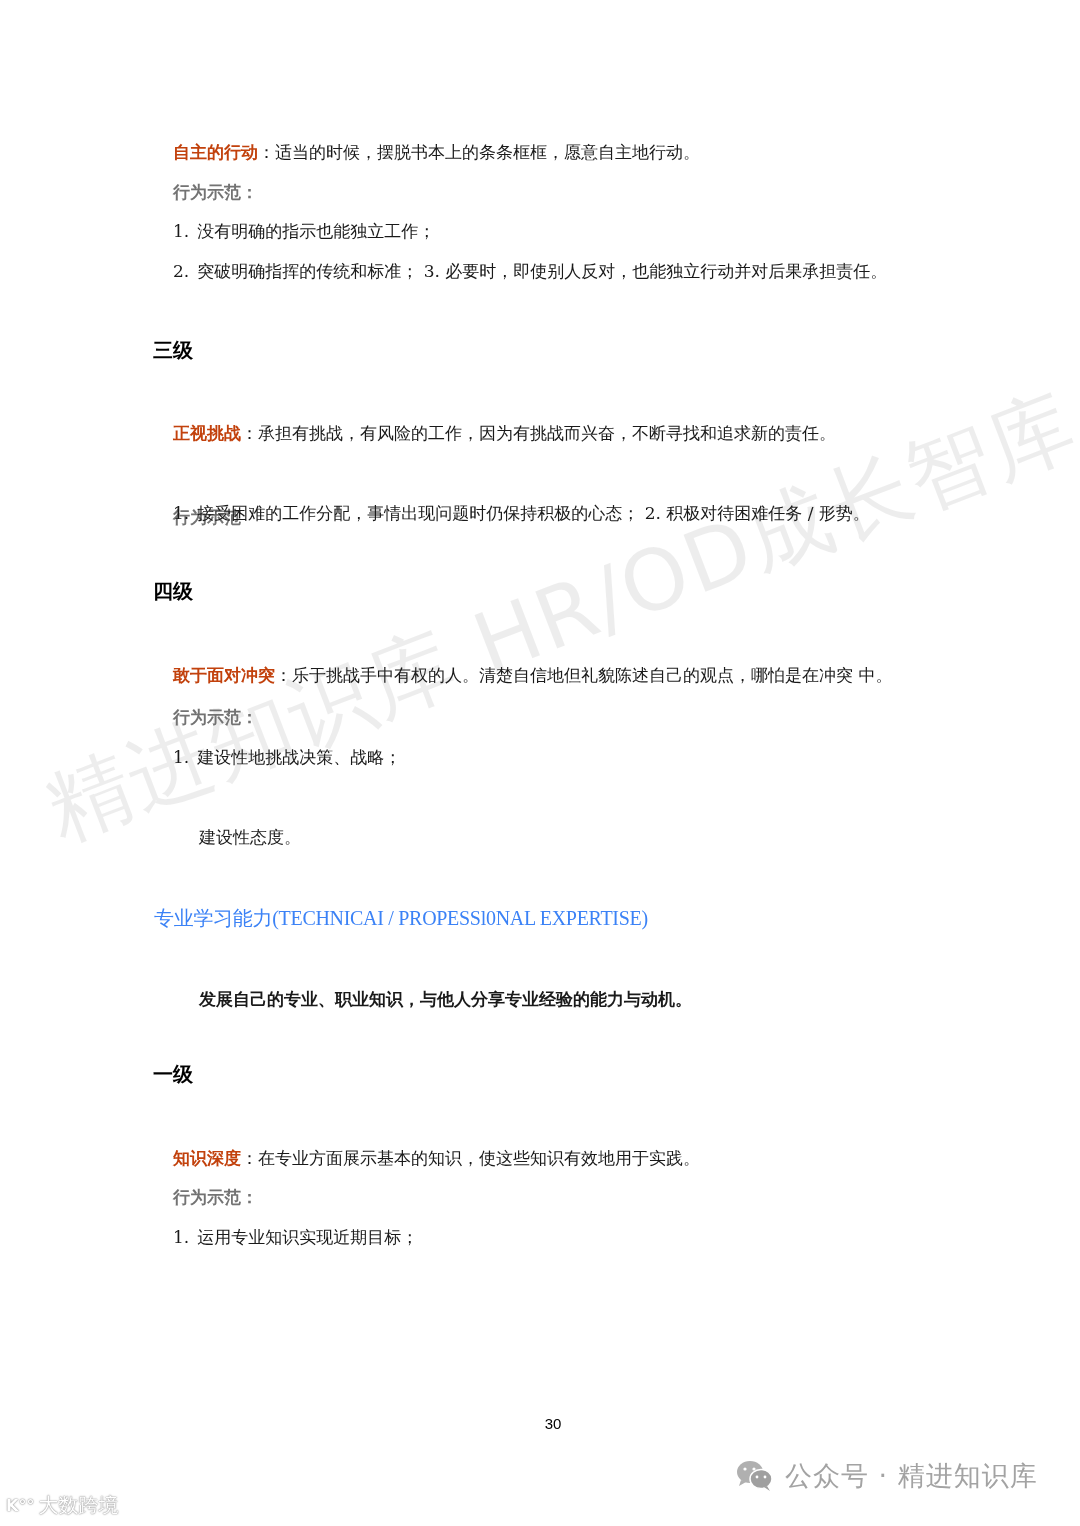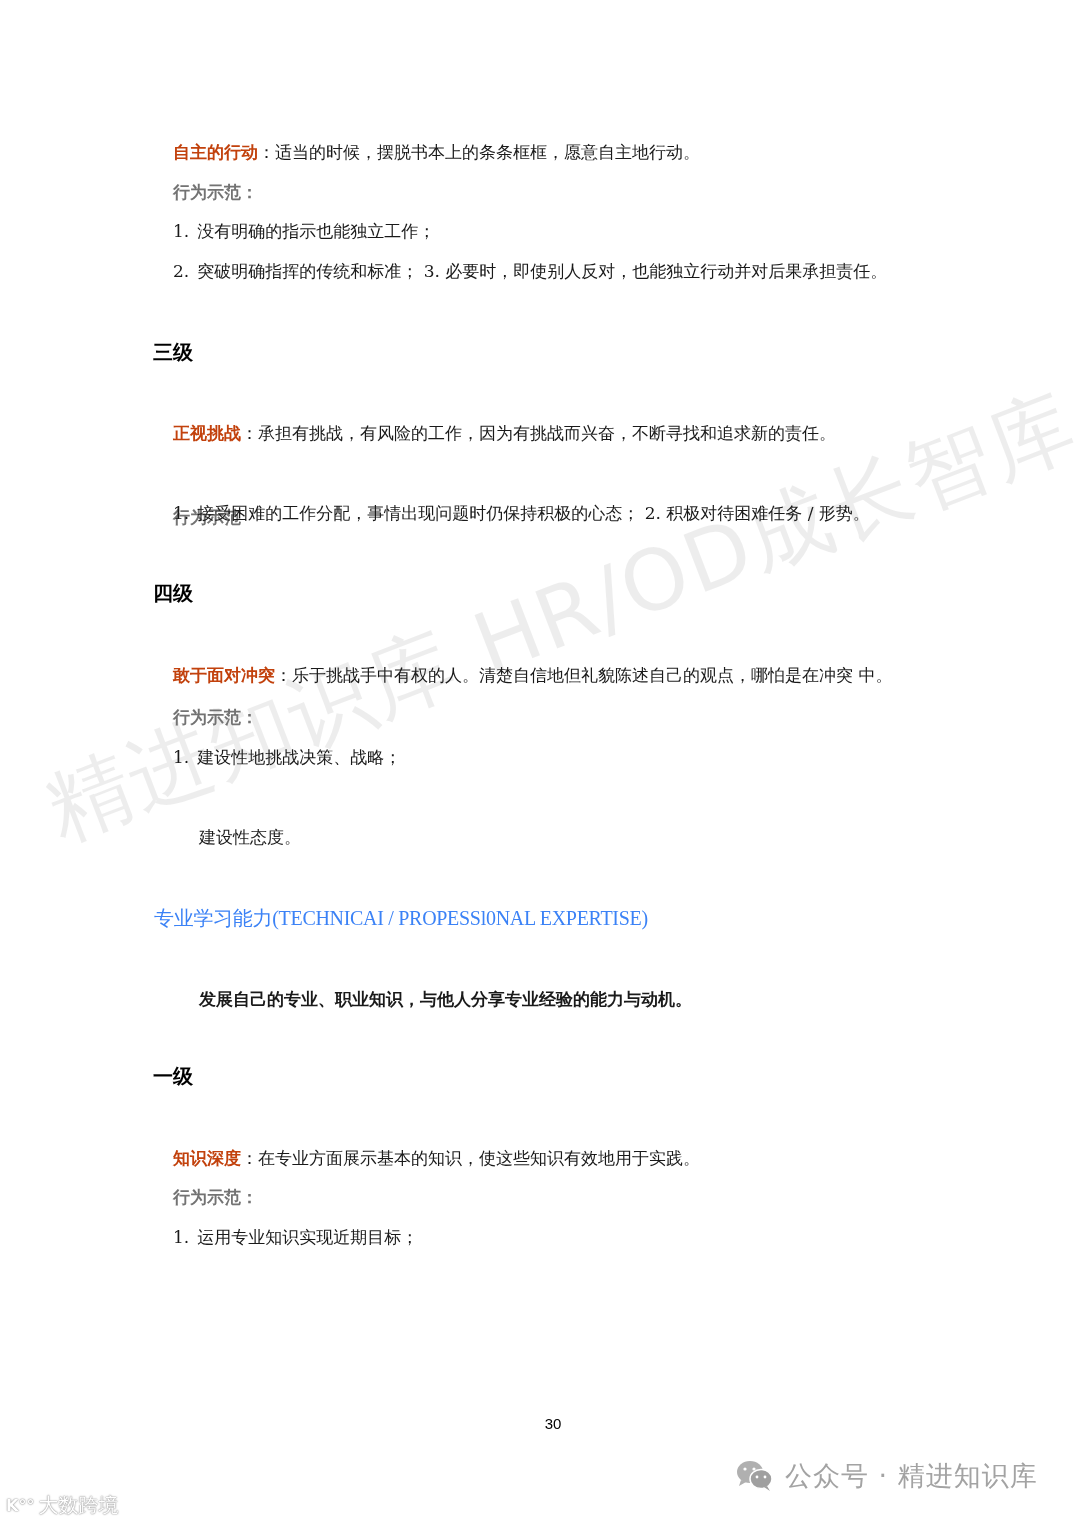--- a/index.html
+++ b/index.html
@@ -33,21 +33,21 @@
       color: #c2410c;
     }
     .label-bold {
       font-family: "DejaVu Sans", "Liberation Sans", sans-serif;
       font-weight: bold;
       font-size: 17px;
       color: #737373;
     }
     .level-heading {
       position: absolute;
-      font-family: Liberation Sans, sans-serif;
+      font-family: Liberation Mono, monospace;
       font-weight: bold;
       font-size: 20px;
       line-height: 26px;
       color: #000;
       white-space: nowrap;
     }
     .section-heading {
       position: absolute;
       font-family: "DejaVu Sans", "Liberation Sans", sans-serif;
       font-size: 20px;

